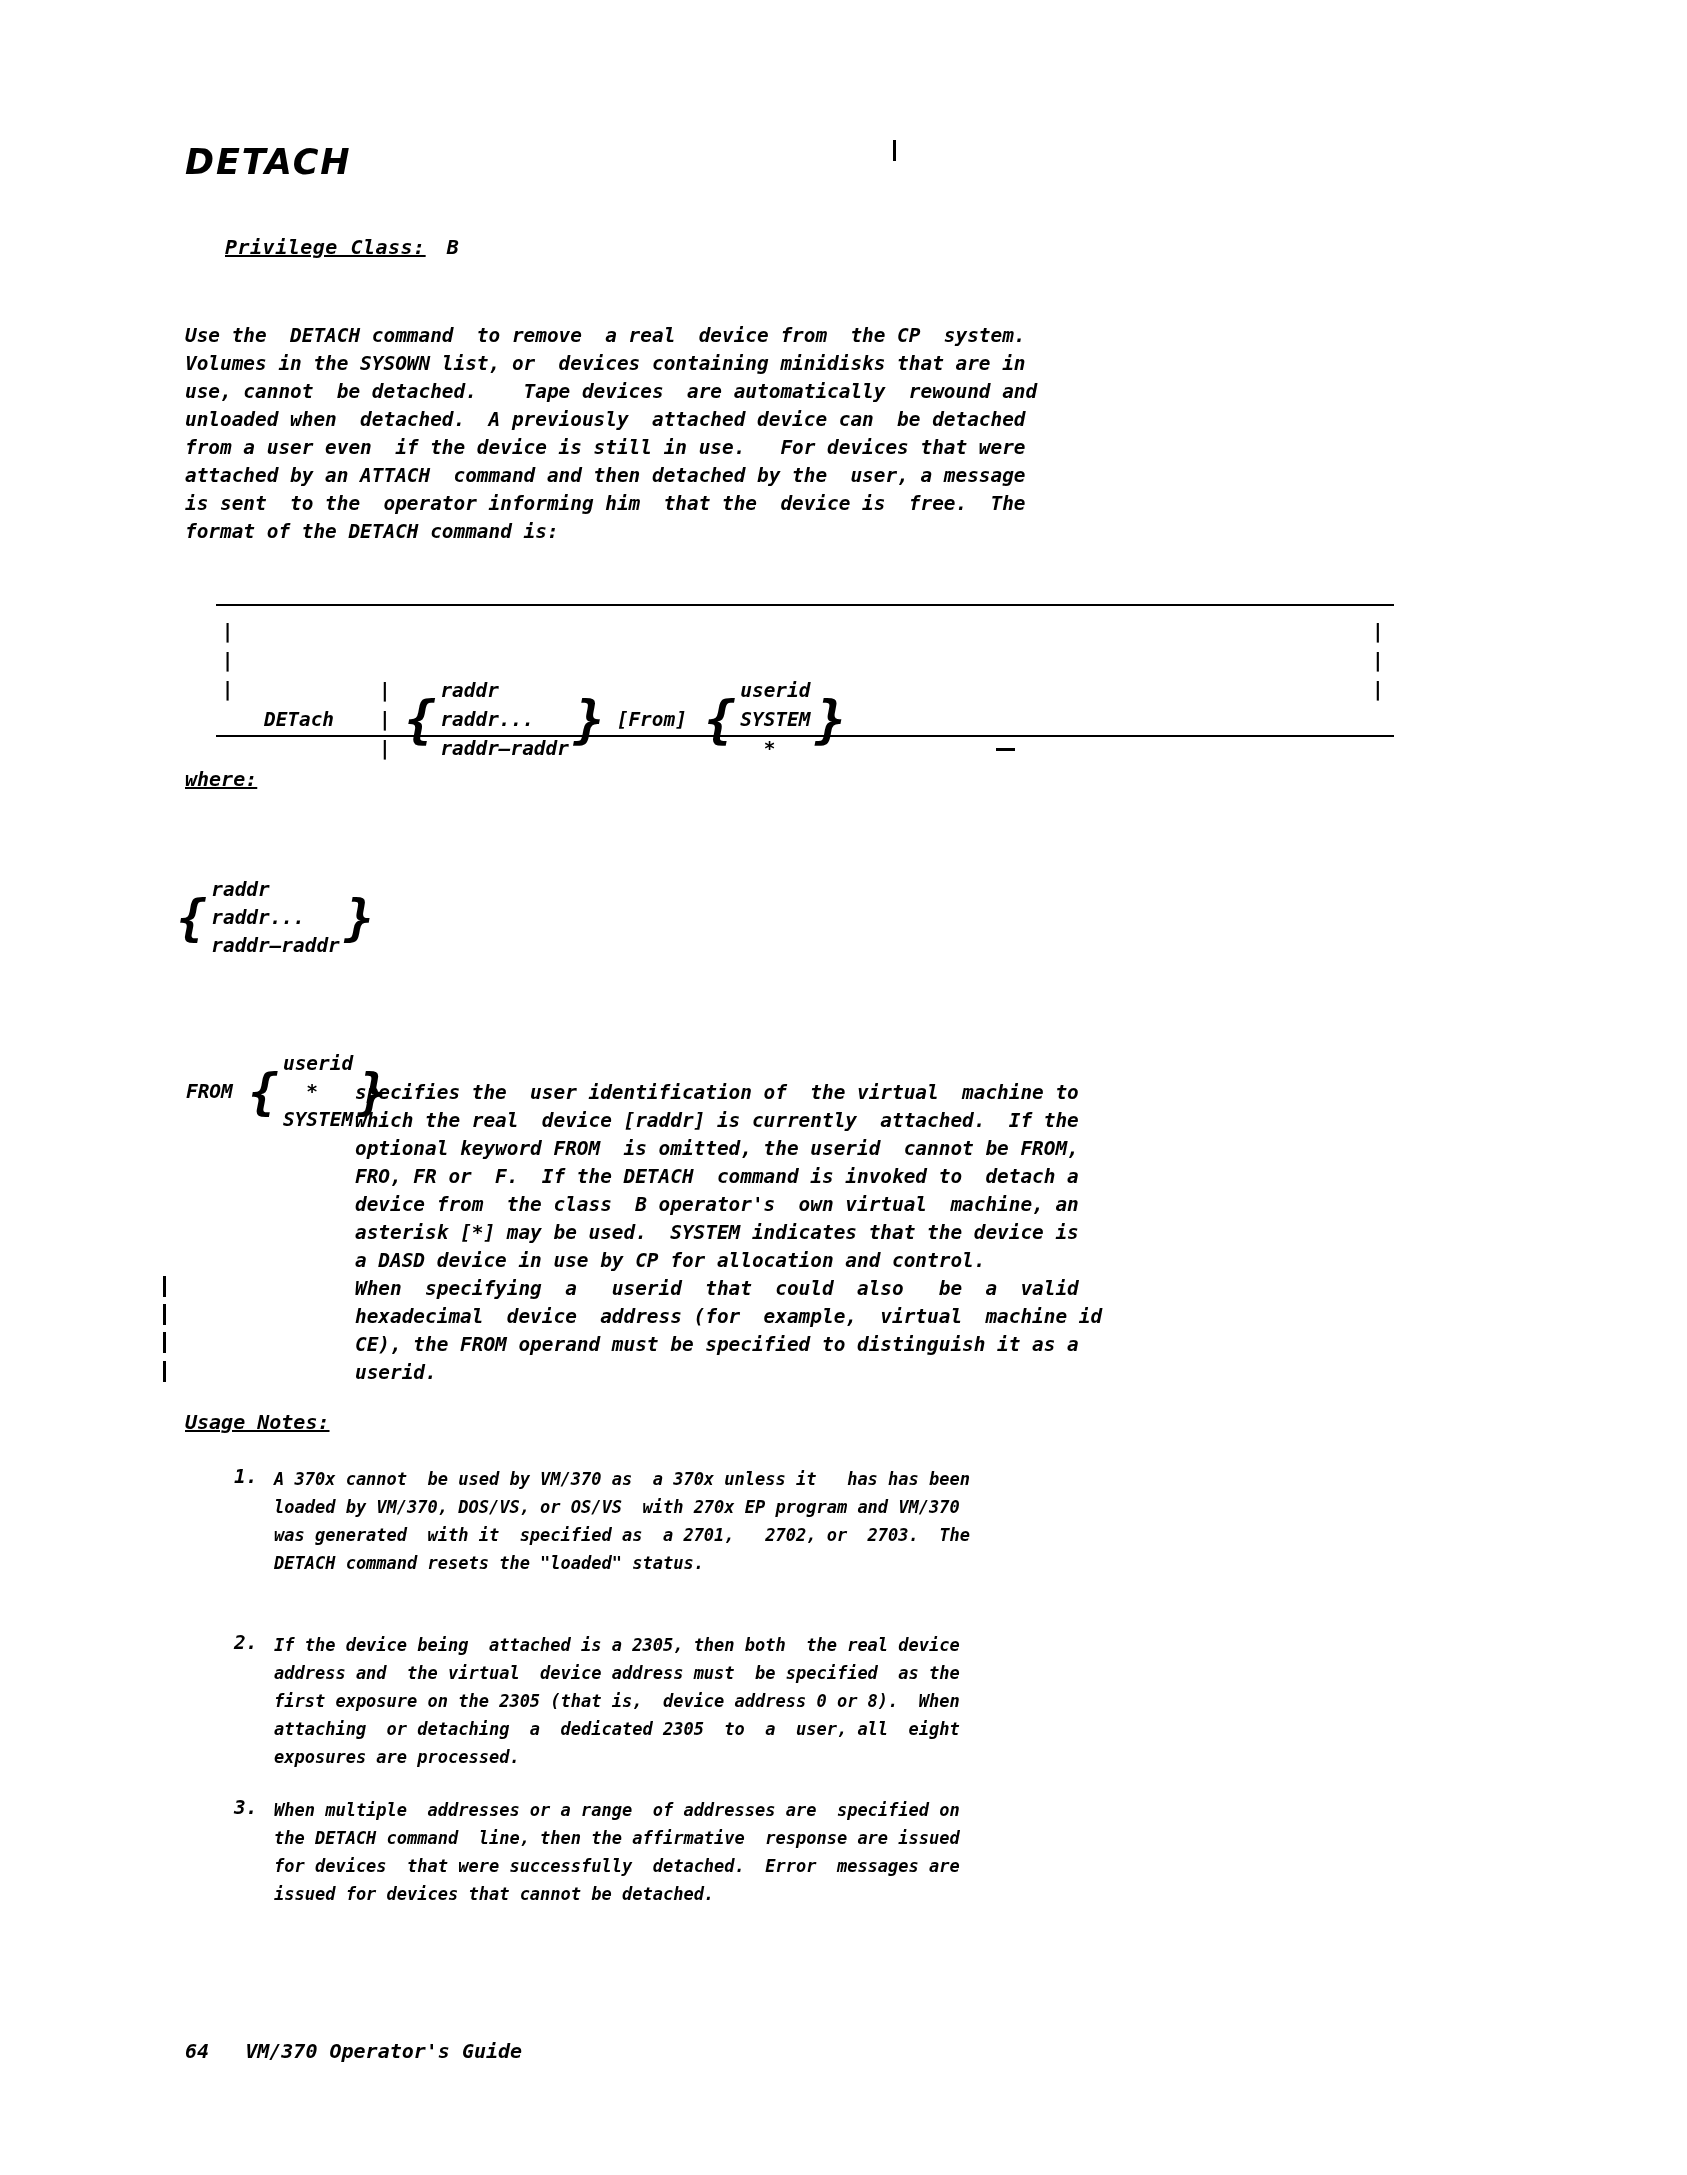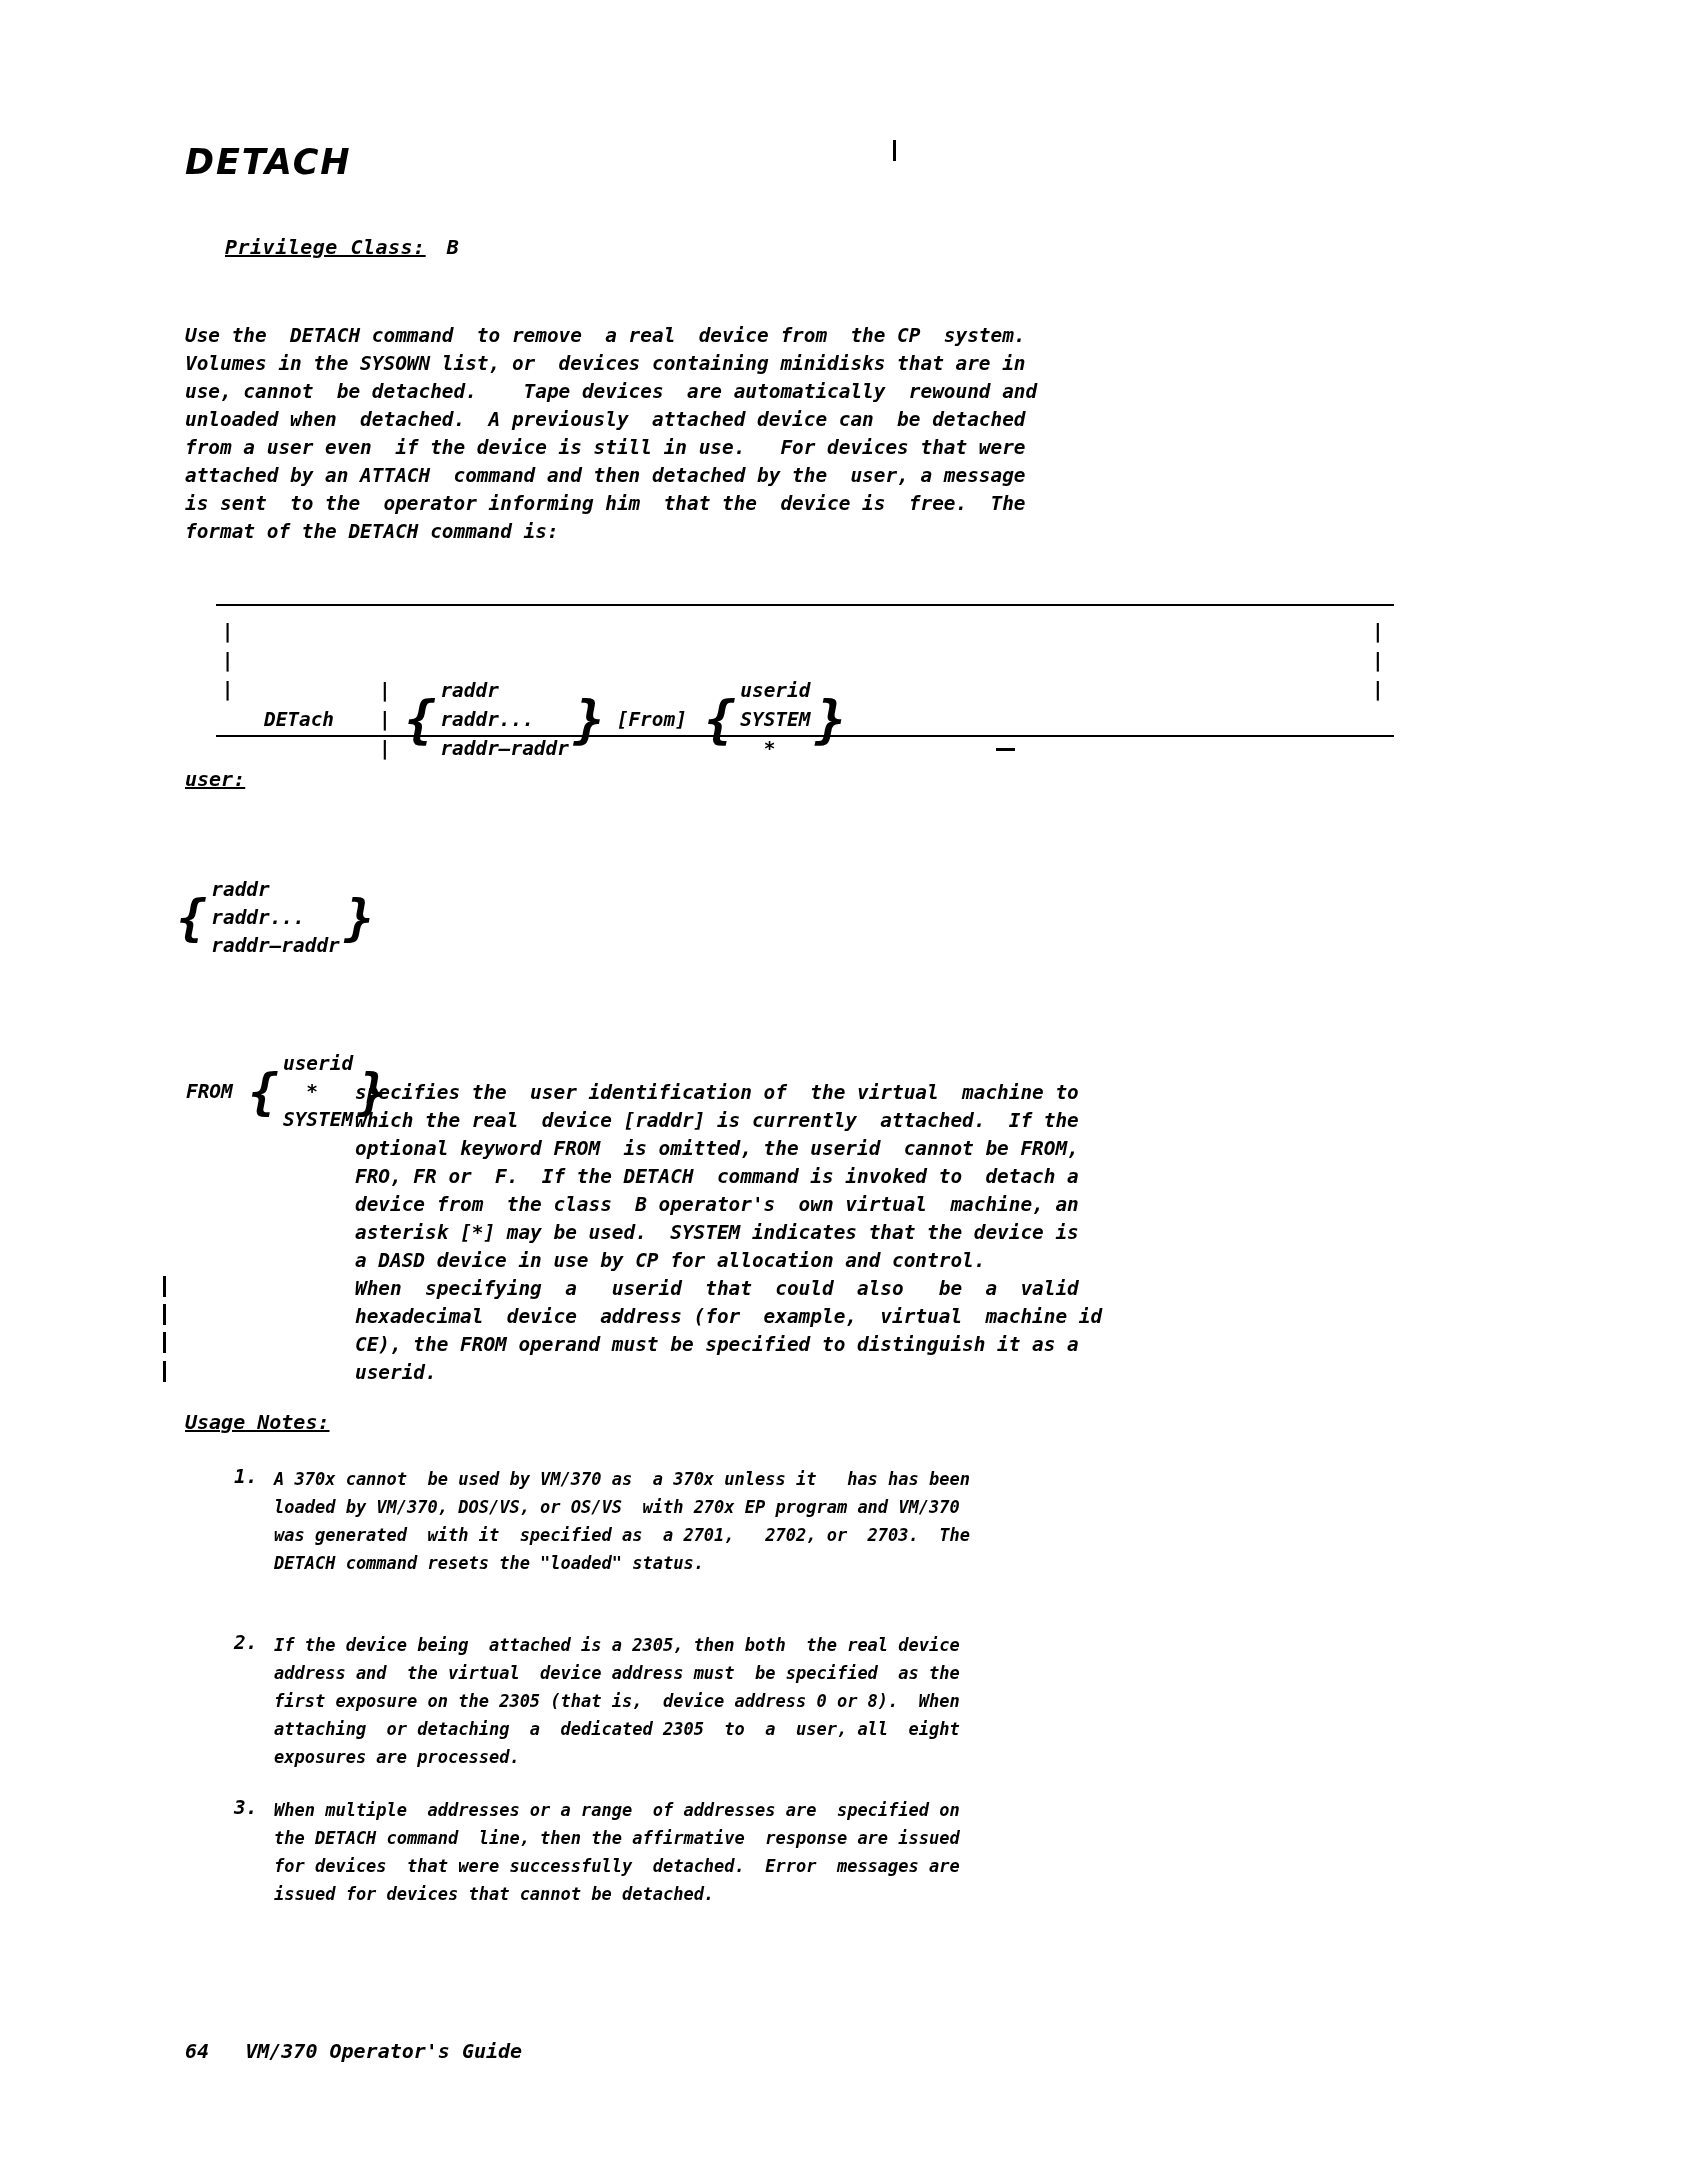--- a/index.html
+++ b/index.html
@@ -221,21 +221,21 @@
   *</td>
           <td style="vertical-align:middle;font-size:51px;line-height:1;">}</td>
         </tr>
       </tbody></table>
     </div>
   </div>
 
   <div class="rightmark"></div>
 
   <div class="where-label">
-    <span class="u">user:</span>
+    <span class="u">where:</span>
   </div>
 
   <div class="block" id="raddr-group">
     <table style="border-collapse:collapse;font-size:19.4px;line-height:28px;font-weight:bold;">
       <tbody><tr>
         <td style="vertical-align:middle;font-size:49px;line-height:1;">{</td>
         <td style="vertical-align:middle;white-space:pre;padding:0 3.8px;">raddr
 raddr...
 raddr—raddr</td>
         <td style="vertical-align:middle;font-size:49px;line-height:1;">}</td>

